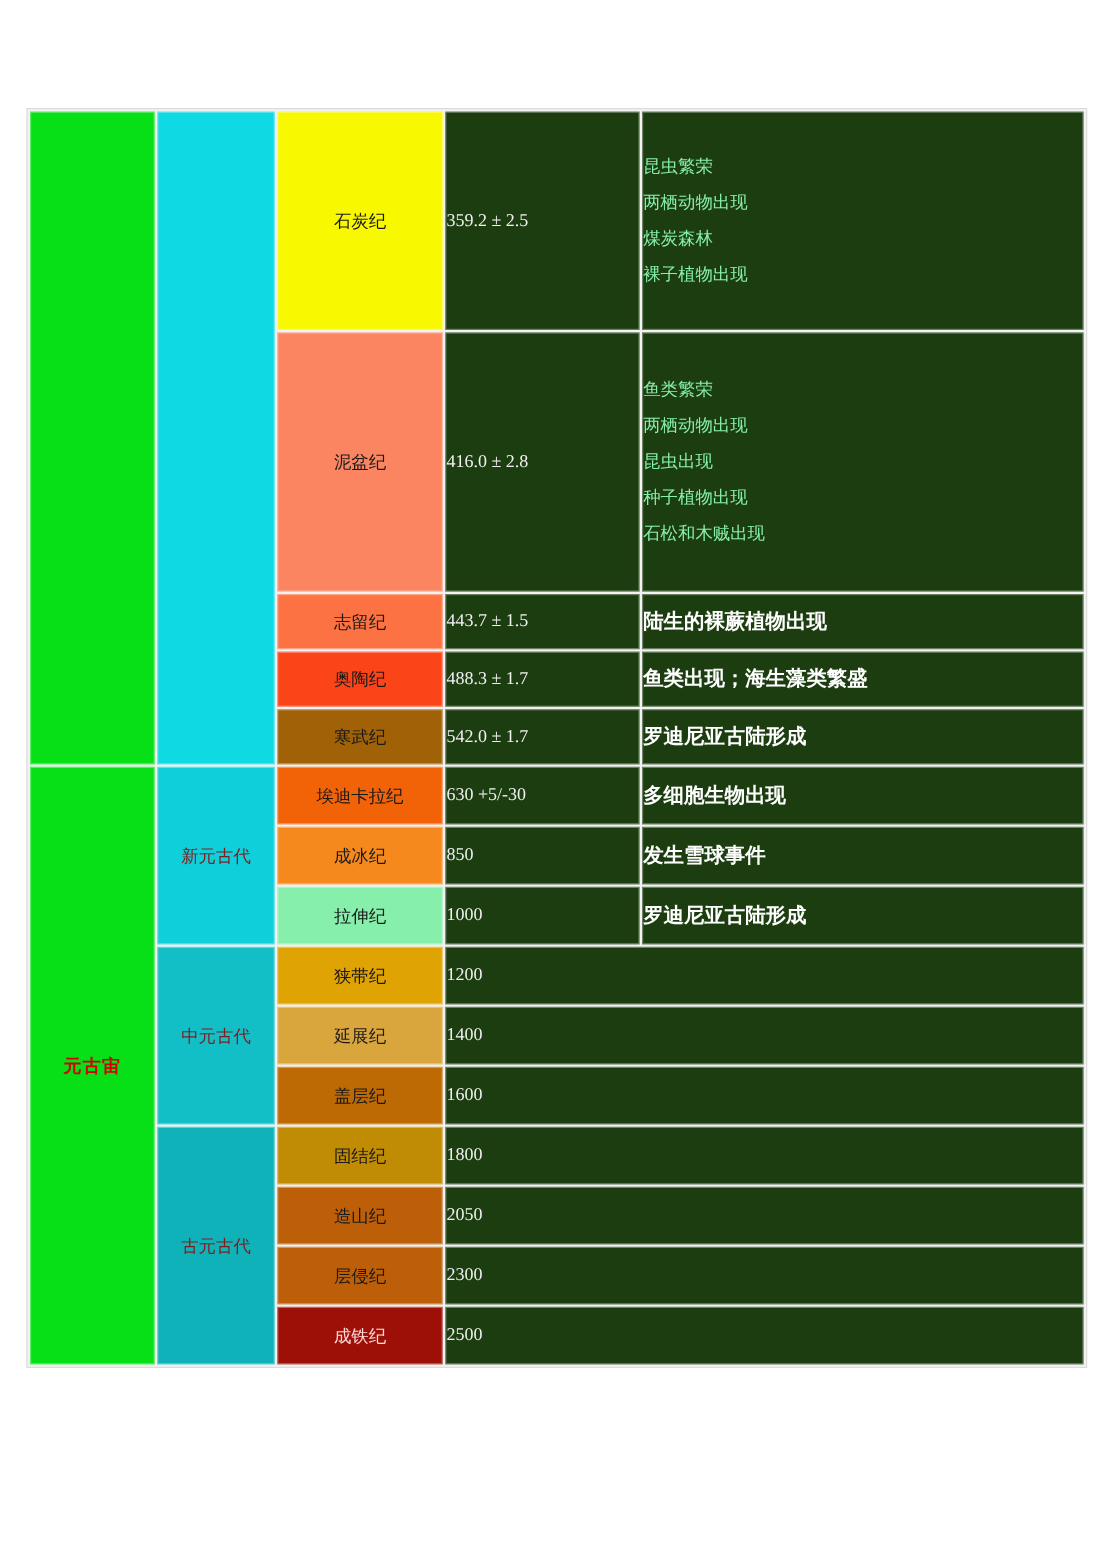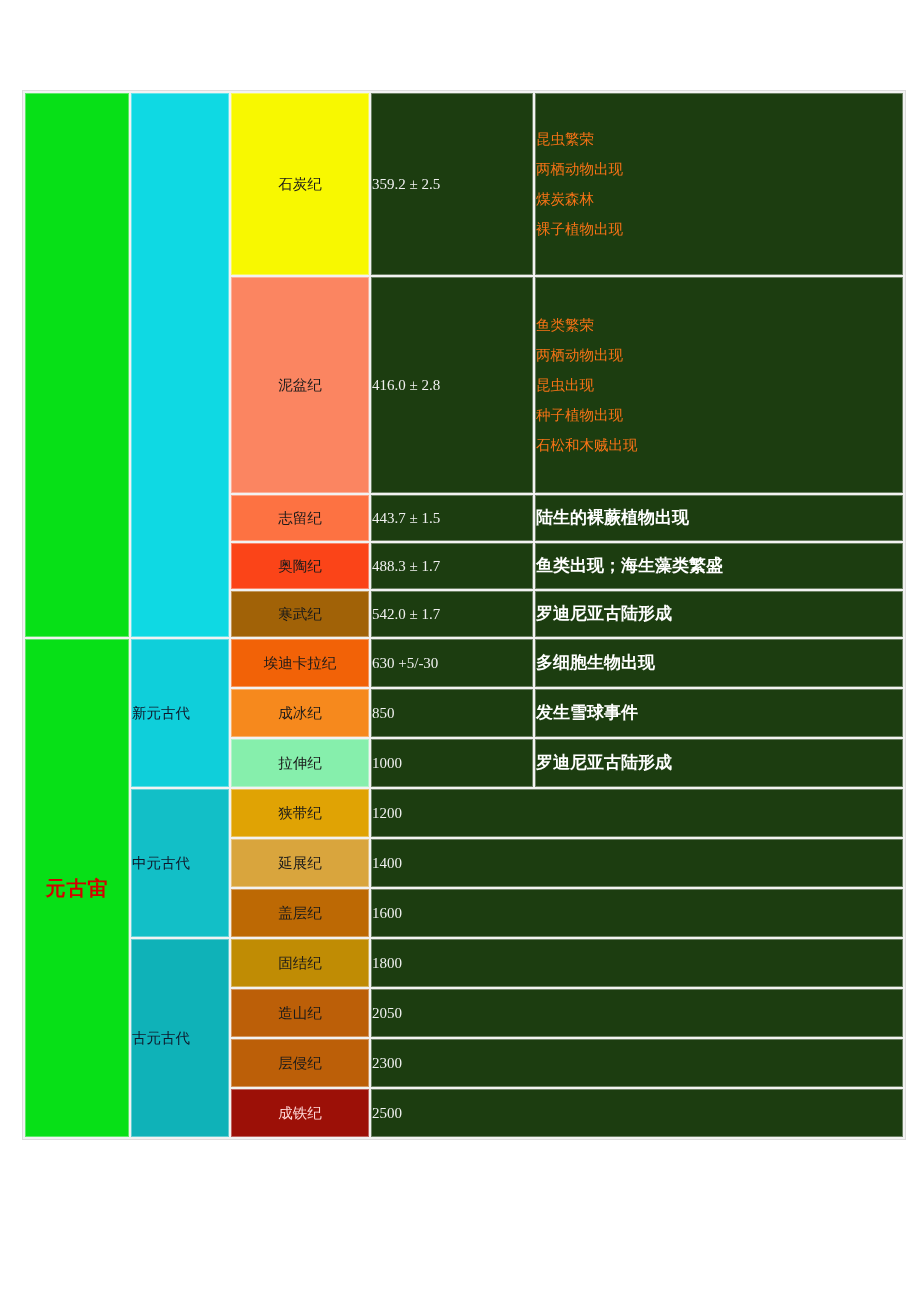--- a/index.html
+++ b/index.html
@@ -47,30 +47,30 @@
   col.c-era   { width: 98px;  }
   col.c-period{ width: 138px; }
   col.c-age   { width: 162px; }
   col.c-events{ width: 368px; }
 
   
   .eon-cell {
     background: #07e017;
     text-align: center;
     color: #d40000;
-    font-size: 20px;
+    font-size: 15px;
     font-weight: bold;
     letter-spacing: 1px;
   }
 
   
   .era-cell {
-    text-align: left;
+    text-align: center;
     font-size: 14.5px;
-    color: #0f172a;
+    color: #7f1d1d;
   }
   .era-paleozoic { background: #0fd9e3; }
   .era-neo       { background: #0fcfda; }
   .era-meso      { background: #12bfc7; }
   .era-paleo     { background: #0fb2b8; }
 
   
   .period-cell {
     text-align: center;
     font-size: 14.5px;
@@ -103,21 +103,21 @@
   .age-cell   { white-space: nowrap; }
   .events-cell{ line-height: 1.05; }
 
   .events-list {
     list-style: none;
     margin: 0;
     padding: 0;
   }
   .events-list li {
     font-size: 14.5px;
-    color: #f97316;
+    color: #86efac;
     padding: 6px 0;
     line-height: 1.25;
   }
   .events-single {
     font-size: 17px;
     color: #ffffff;
     font-weight: bold;
   }
 </style>
 </head>

